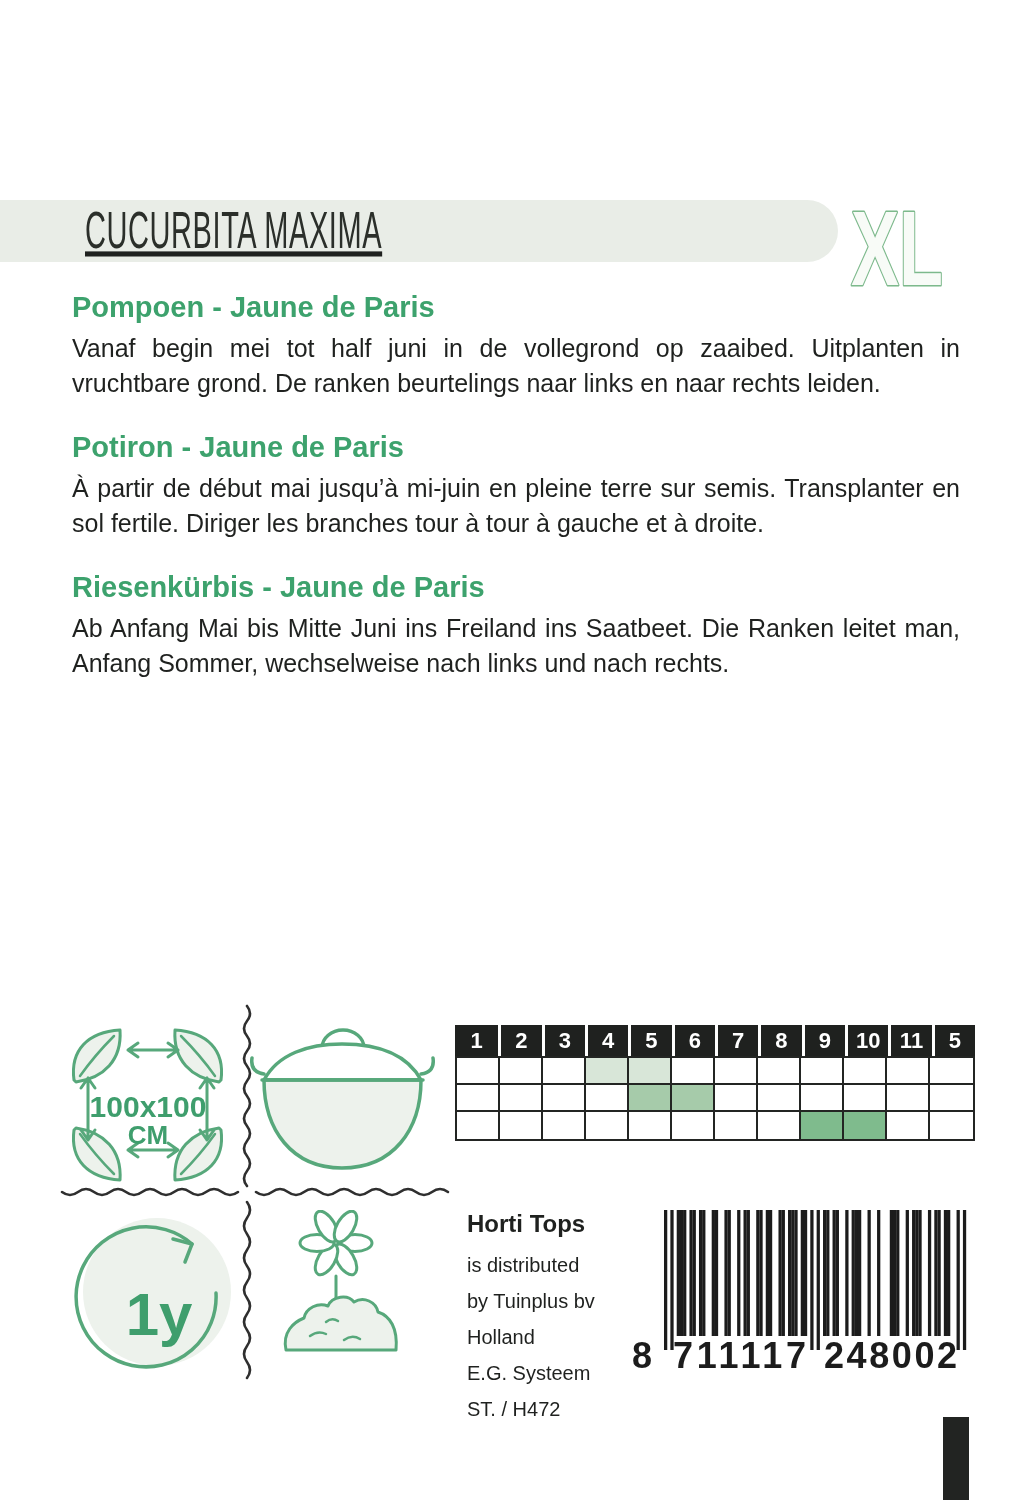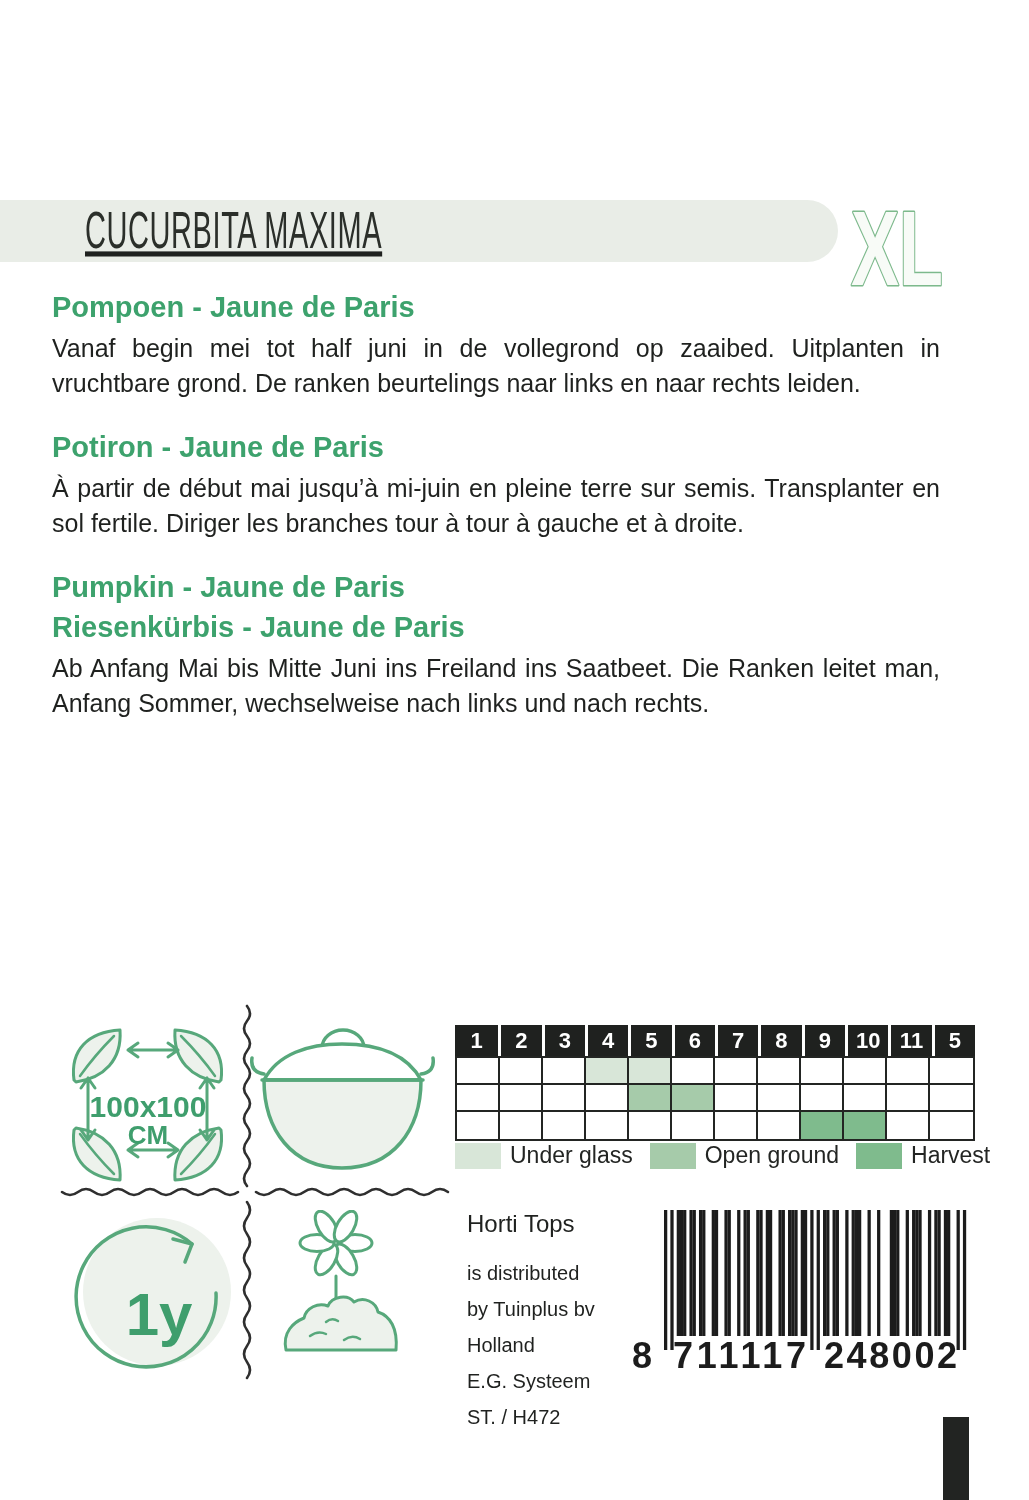--- a/index.html
+++ b/index.html
@@ -9,21 +9,21 @@
   
   .banner{position:absolute;left:0;top:200px;width:838px;height:62px;background:#e9ede7;
           border-radius:0 31px 31px 0;display:flex;align-items:center;text-decoration:underline;}
   .latin{display:inline-block;margin-left:85px;font-size:50px;font-weight:400;color:#2b2f2a;
          letter-spacing:1px;transform:scale(0.58,1.02);transform-origin:left center;white-space:nowrap;}
   .xl-badge{position:absolute;left:840px;top:188px;}
   .xl-badge text{font-family:"Liberation Sans",sans-serif;font-weight:bold;
         fill:#f8fbf7;stroke:#7db98c;stroke-width:3px;stroke-linejoin:round;paint-order:stroke;}
 
   
-  .sections{position:absolute;left:52px;top:291px;width:896px;}
+  .sections{position:absolute;left:72px;top:291px;width:896px;}
   .sections h2{margin:0 0 7px 0;font-size:29px;font-weight:bold;color:#3da26d;}
   .sections p{margin:0 8px 30px 0;font-size:25px;line-height:35px;text-align:justify;color:#1f211f;}
 
   
   .icons svg{position:absolute;}
   .icon-stroke{stroke:#57a87b;fill:none;stroke-linecap:round;stroke-linejoin:round;}
   .icon-fill{fill:#edf2ec;stroke:#57a87b;stroke-linejoin:round;}
   .icon-white{fill:#ffffff;stroke:#57a87b;stroke-linejoin:round;}
   .icon-text{fill:#3f9e6d;font-weight:bold;font-family:"Liberation Sans",sans-serif;}
   .divider-wave{stroke:#2f2f2f;stroke-width:2.6;fill:none;stroke-linecap:round;}
@@ -39,21 +39,21 @@
   .mc{height:27px;background:#fff;border-right:2px solid #232523;border-bottom:2px solid #232523;}
   .mc:nth-child(12n){border-right:none;}
   .mc:nth-child(n+25){border-bottom:none;}
   .legend{position:absolute;left:455px;top:1142px;display:flex;align-items:center;}
   .leg-item{display:flex;align-items:center;margin-right:17px;}
   .leg-swatch{width:46px;height:26px;margin-right:9px;display:inline-block;}
   .leg-label{font-size:23px;color:#232523;}
 
   
   .distributor{position:absolute;left:467px;top:1210px;}
-  .dist-brand{font-size:24px;font-weight:normal;margin-bottom:22px;}
+  .dist-brand{font-size:24px;font-weight:bold;margin-bottom:14px;}
   .dist-line{font-size:20px;line-height:27px;margin-top:9px;}
   .barcode{position:absolute;left:620px;top:1206px;}
   .barcode rect{fill:#1c1c1c;}
   .barcode text{font-family:"Liberation Sans",sans-serif;font-size:36px;font-weight:bold;fill:#1c1c1c;}
 
   .print-mark{position:absolute;left:943px;top:1417px;width:26px;height:83px;background:#222422;}
 </style>
 </head>
 <body>
 
@@ -69,21 +69,20 @@
   <div class="sections">
     <section>
       <h2>Pompoen - Jaune de Paris</h2>
       <p>Vanaf begin mei tot half juni in de vollegrond op zaaibed. Uitplanten in vruchtbare grond. De ranken beurtelings naar links en naar rechts leiden.</p>
     </section>
     <section>
       <h2>Potiron - Jaune de Paris</h2>
       <p>À partir de début mai jusqu’à mi-juin en pleine terre sur semis. Transplanter en sol fertile. Diriger les branches tour à tour à gauche et à droite.</p>
     </section>
     <section>
-      <h2>Pumpkin - Jaune de Paris</h2>
     </section>
     <section>
       <h2>Riesenkürbis - Jaune de Paris</h2>
       <p>Ab Anfang Mai bis Mitte Juni ins Freiland ins Saatbeet. Die Ranken leitet man, Anfang Sommer, wechselweise nach links und nach rechts.</p>
     </section>
   </div>
 
   <div class="icons">
 
     <svg style="left:55px;top:1000px;" width="395" height="395" viewBox="0 0 395 395">
@@ -192,34 +191,20 @@
         <div class="mc"></div>
         <div class="mc"></div>
         <div class="mc"></div>
         <div class="mc"></div>
         <div class="mc" style="background: rgb(127, 187, 141);"></div>
         <div class="mc" style="background: rgb(127, 187, 141);"></div>
         <div class="mc"></div>
         <div class="mc"></div>
       </div>
   </div>
-  <div class="legend">
-      <div class="leg-item">
-        <span class="leg-swatch" style="background: rgb(216, 230, 216);"></span>
-        <span class="leg-label">Under glass</span>
-      </div>
-      <div class="leg-item">
-        <span class="leg-swatch" style="background: rgb(166, 203, 170);"></span>
-        <span class="leg-label">Open ground</span>
-      </div>
-      <div class="leg-item">
-        <span class="leg-swatch" style="background: rgb(127, 187, 141);"></span>
-        <span class="leg-label">Harvest</span>
-      </div>
-    </div>
 
   <div class="distributor">
     <div class="dist-brand">Horti Tops</div>
     <div class="dist-line">is distributed</div>
     <div class="dist-line">by Tuinplus bv</div>
     <div class="dist-line">Holland</div>
     <div class="dist-line">E.G. Systeem</div>
     <div class="dist-line">ST. / H472</div>
   </div>
 

